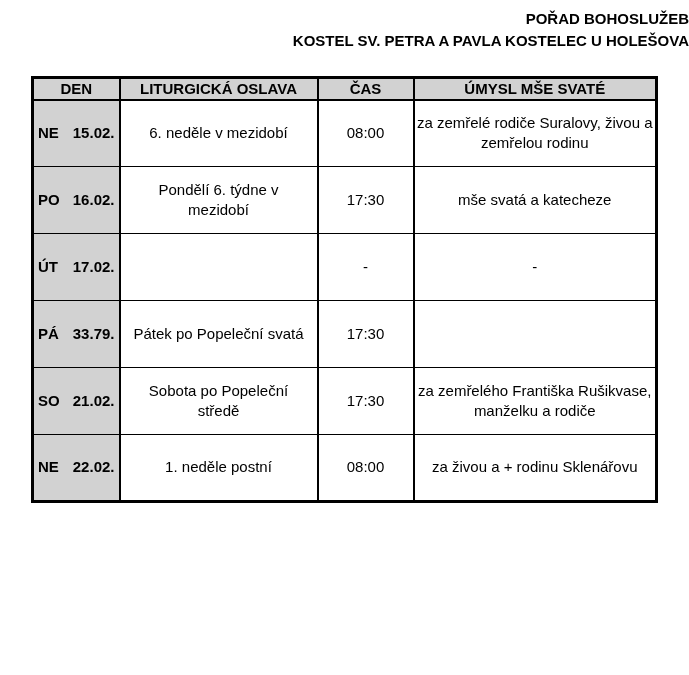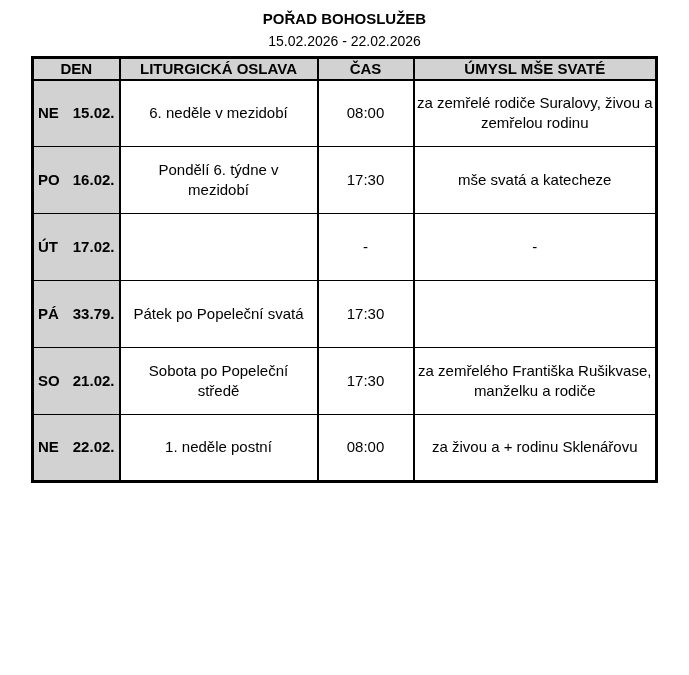--- a/index.html
+++ b/index.html
@@ -11,37 +11,37 @@
   html, body {
     margin: 0;
     padding: 0;
     background: var(--page-bg);
     width: 689px;
     height: 675px;
     font-family: "Liberation Sans", sans-serif;
     color: #000;
   }
   .doc-header {
-    text-align: center;
+    text-align: right;
     padding-top: 8px;
   }
   .doc-title, .doc-subtitle {
     font-size: 15px;
     font-weight: bold;
     line-height: 22px;
   }
   .doc-daterange {
     font-size: 14px;
     line-height: 22px;
   }
   table.schedule {
     border-collapse: collapse;
     table-layout: fixed;
     width: 624px;
-    margin: 4px auto 0 auto;
+    margin: 24px auto 0 auto;
     border: 3px solid var(--border-black);
   }
   col.c-day   { width: 87px; }
   col.c-cel   { width: 198px; }
   col.c-time  { width: 96px; }
   col.c-int   { width: 243px; }
   th {
     background: var(--cell-gray);
     font-size: 15px;
     font-weight: bold;
@@ -77,21 +77,21 @@
     align-items: center;
   }
   td.celebration-cell { padding: 2px 8px; }
   td.intention-cell   { padding: 7px 0; }
 </style>
 </head>
 <body>
 
 <div class="doc-header">
   <div class="doc-title">POŘAD BOHOSLUŽEB</div>
-  <div class="doc-daterange">15.02.2026 - 22.02.2026</div>
+  <div class="doc-subtitle">KOSTEL SV. PETRA A PAVLA KOSTELEC U HOLEŠOVA</div>
 </div>
 
 <table class="schedule">
   <colgroup>
     <col class="c-day">
       <col class="c-cel">
       <col class="c-time">
       <col class="c-int">
   </colgroup>
   <thead>

